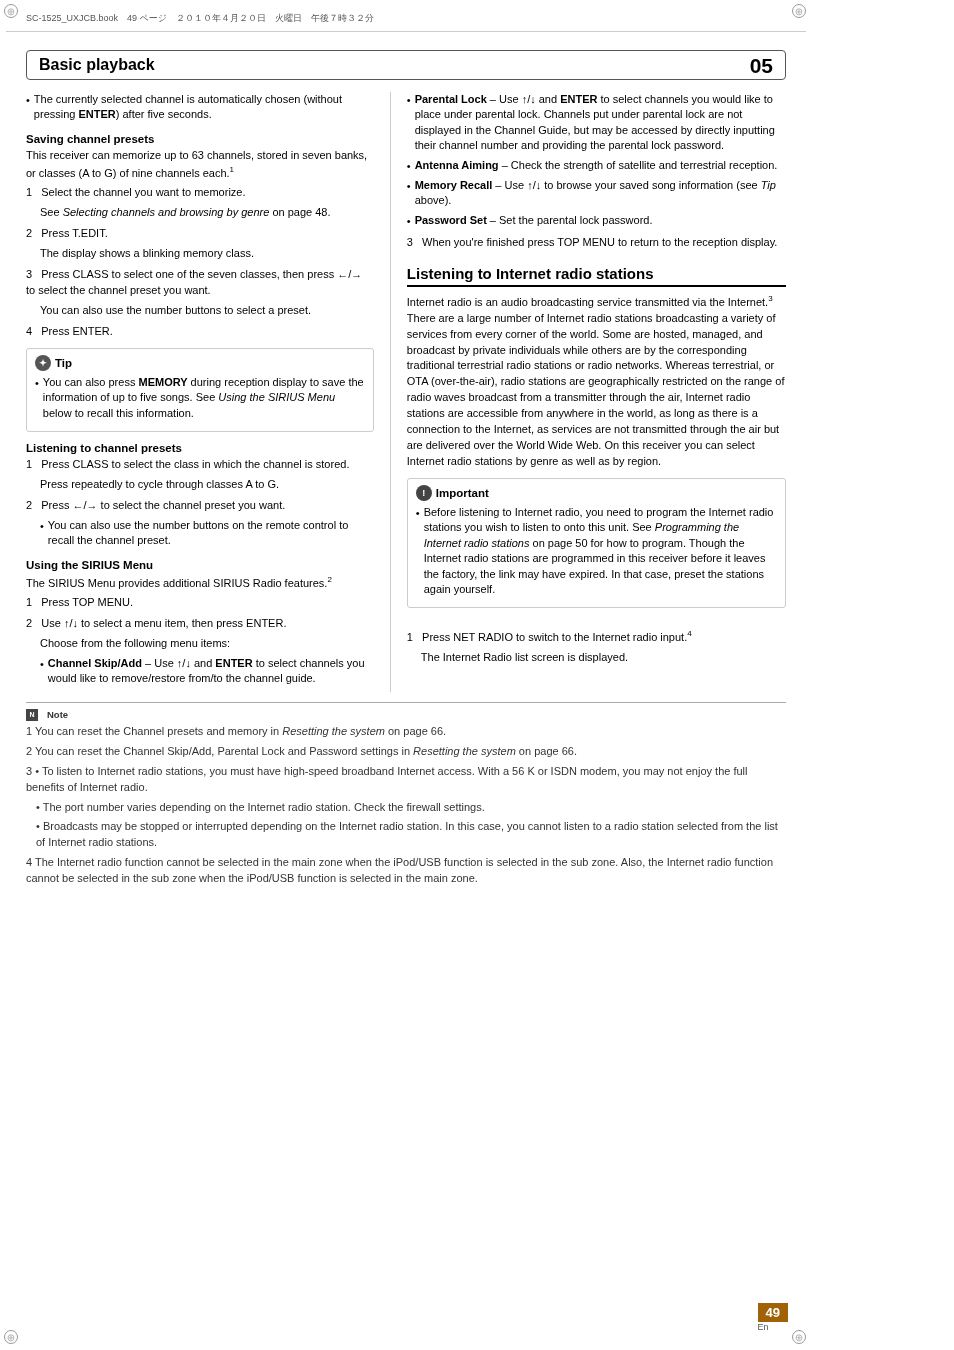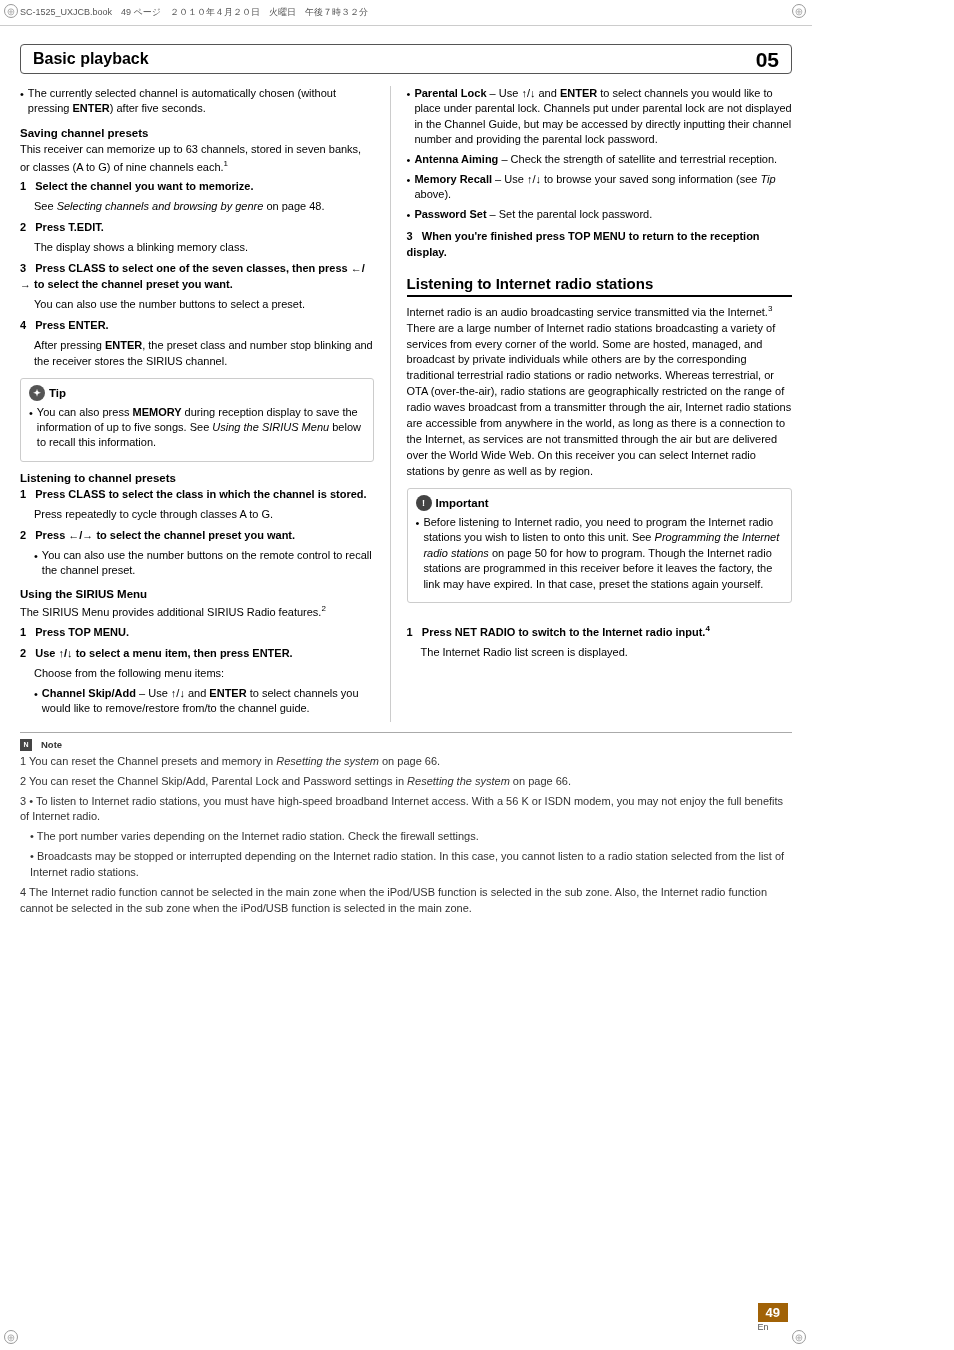--- a/index.html
+++ b/index.html
@@ -10,21 +10,21 @@
       font-family: Arial, Helvetica, sans-serif;
       font-size: 11px;
       color: #000;
       position: relative;
     }
 
     .page-wrapper {
       width: 812px;
       min-height: 1350px;
       position: relative;
-      padding: 0;
+      padding: 6px;
     }
 
     
     .top-header {
       background: #fff;
       border-bottom: 1px solid #ccc;
       padding: 6px 20px;
       font-size: 9px;
       color: #555;
       display: flex;
@@ -247,21 +247,21 @@
     }
 
     .italic { font-style: italic; }
 
     sup {
       font-size: 8px;
       vertical-align: super;
     }
 
     .step-bold {
-      font-weight: bold;
+      font-weight: normal;
       text-align: center;
     }
 
     .indent-block {
       padding-left: 14px;
     }
   </style>
 </head>
 <body>
 
@@ -311,21 +311,20 @@
         <p class="indent-block">The display shows a blinking memory class.</p>
       </div>
 
       <div class="numbered-step">
         <p><span class="step-bold">3&nbsp;&nbsp; Press CLASS to select one of the seven classes, then press ←/→ to select the channel preset you want.</span></p>
         <p class="indent-block">You can also use the number buttons to select a preset.</p>
       </div>
 
       <div class="numbered-step">
         <p><span class="step-bold">4&nbsp;&nbsp; Press ENTER.</span></p>
-        <p class="indent-block">After pressing <strong>ENTER</strong>, the preset class and number stop blinking and the receiver stores the SIRIUS channel.</p>
       </div>
 
       <div class="tip-box">
         <div class="tip-box-title">
           <span class="tip-icon">✦</span>
           <span>Tip</span>
         </div>
         <div class="bullet-item">
           <span class="bullet-dot">•</span>
           <span>You can also press <strong>MEMORY</strong> during reception display to save the information of up to five songs. See <span class="italic">Using the SIRIUS Menu</span> below to recall this information.</span>

